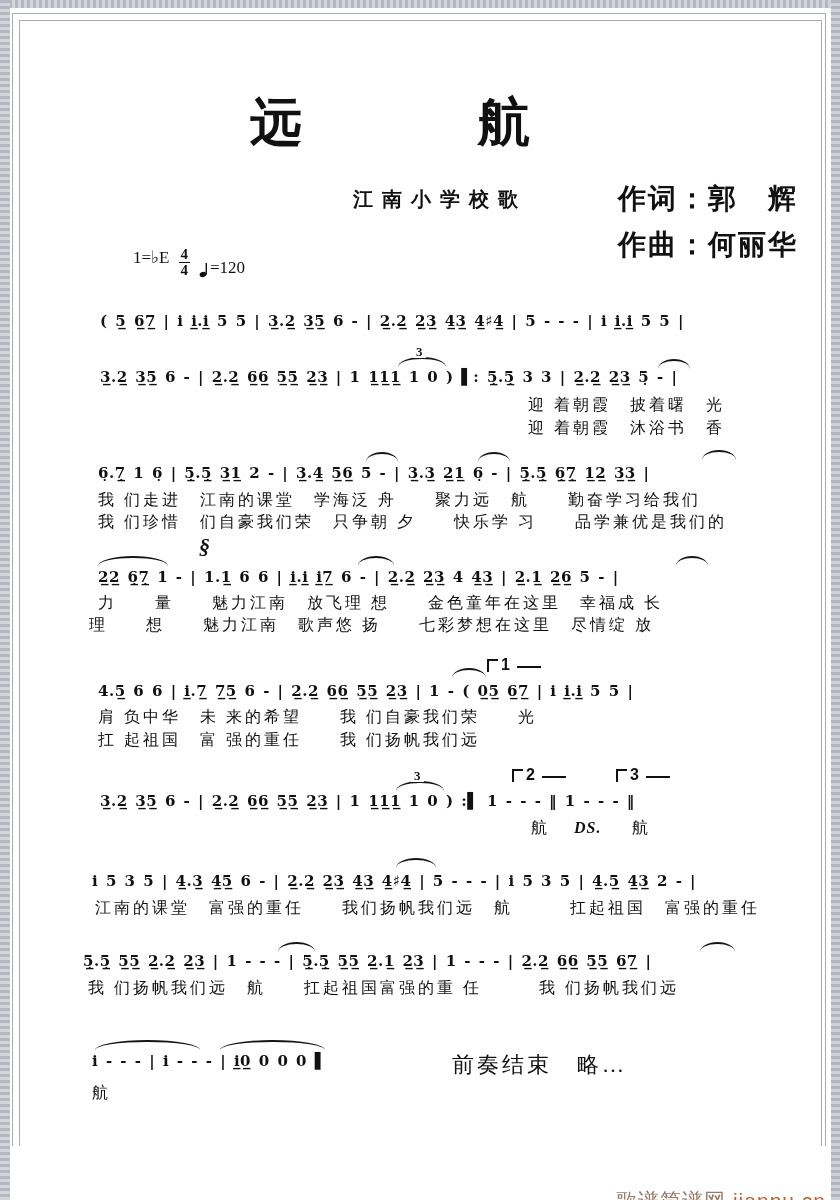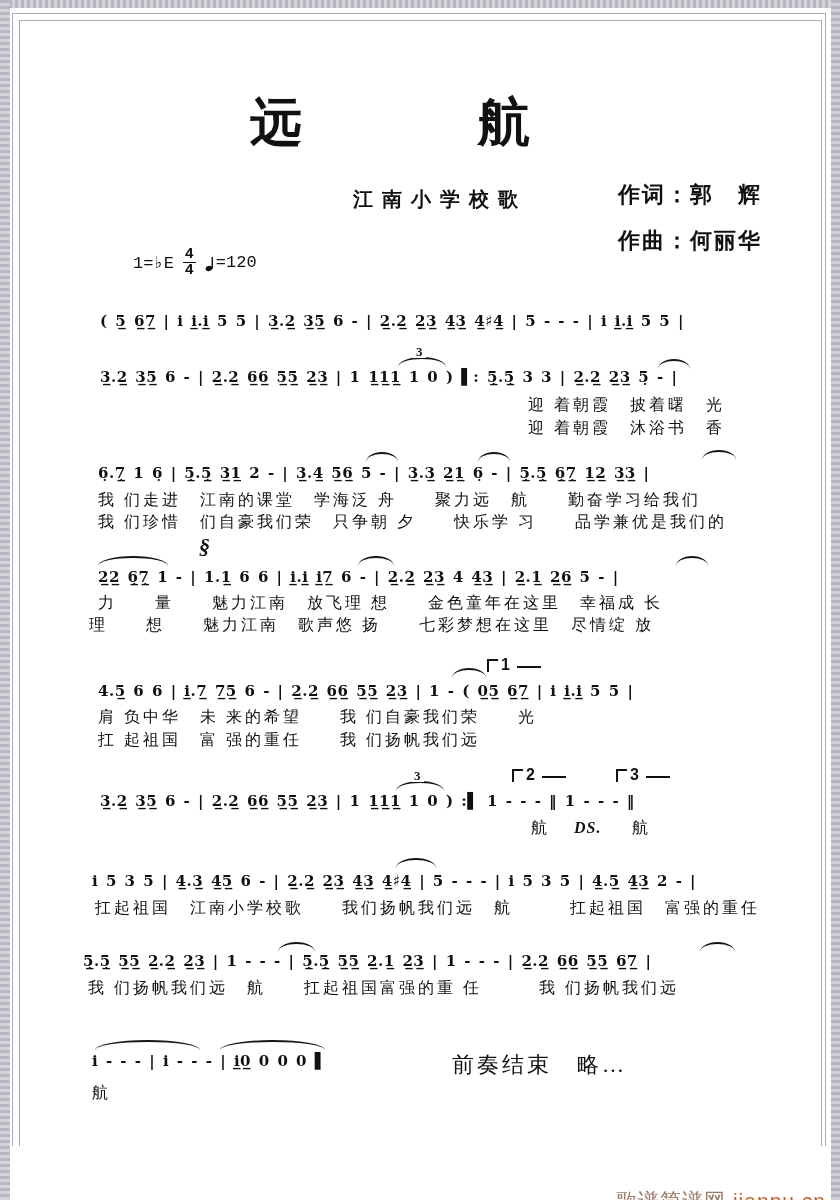--- a/index.html
+++ b/index.html
@@ -16,26 +16,26 @@
   .edge-left{left:0;top:0;width:10px;height:1200px;
     background:repeating-linear-gradient(0deg,#d4d4db 0 3px,#b7b7c3 3px 6px);}
   .edge-right{left:831px;top:0;width:9px;height:1200px;
     background:repeating-linear-gradient(0deg,#d0d0d8 0 3px,#b4b4c0 3px 6px);}
   .frame{border-left:1px solid #abaabd;border-top:1px solid #abaabd;border-right:1px solid #abaabd;}
   .frame-outer{left:12px;top:13px;width:812px;height:1132px;}
   .frame-inner{left:19px;top:20px;width:801px;height:1125px;}
 
   .song-title{left:250px;top:88px;font-size:52px;font-weight:700;letter-spacing:24px;white-space:pre;}
   .song-subtitle{left:327px;top:186px;font-size:20px;font-weight:700;letter-spacing:9px;white-space:pre;margin-left:26px;}
-  .credit{left:618px;font-size:22px;font-weight:700;letter-spacing:2px;white-space:pre;}
+  .credit{left:618px;font-size:28px;font-weight:700;letter-spacing:2px;white-space:pre;}
   .credit.lyr{top:180px;}
   .credit.cmp{top:226px;}
 
-  .keyrow{left:133px;top:247px;display:flex;align-items:center;gap:9px;
-    font-family:Liberation Mono, monospace;font-size:17px;}
+  .keyrow{left:133px;top:247px;display:flex;gap:9px;
+    font-family:Liberation Serif, serif;font-size:17px;}
   .timesig{display:inline-flex;flex-direction:column;align-items:center;line-height:1;
     font-weight:700;font-size:15px;}
   .timesig .tnum{padding:0 2px;}
   .timesig .tnum:first-child{border-bottom:1px solid #111;}
   .temporow{display:inline-flex;align-items:flex-end;gap:1px;}
 
   .m{font-family:"DejaVu Serif","DejaVu Sans",serif;font-size:15px;font-weight:700;
      letter-spacing:.5px;word-spacing:2px;white-space:pre;line-height:26px;}
   .ly{font-size:16px;letter-spacing:3px;white-space:pre;line-height:22px;}
   .ds{font-style:italic;font-weight:700;font-size:16px;letter-spacing:1px;}
@@ -98,21 +98,21 @@
 <div class="abs m" style="left:98px;top:678px">4.5̲ 6 6 | i̲.7̲ 7̲5̲ 6 - | 2̲.2̲ 6̲6̲ 5̲5̲ 2̲3̲ | 1 - ( 0̲5̲ 6̲7̲ | i i̲.i̲ 5 5 |</div>
 <div class="abs ly" style="left:98px;top:706px">肩 负中华　未 来的希望　　我 们自豪我们荣　　光</div>
 <div class="abs ly" style="left:98px;top:729px">扛 起祖国　富 强的重任　　我 们扬帆我们远</div>
 
 <div class="abs m" style="left:100px;top:788px">3̲.2̲ 3̲5̲ 6 - | 2̲.2̲ 6̲6̲ 5̲5̲ 2̲3̲ | 1 1̲1̲1̲ 1 0 ) :▌ 1 - - - ‖ 1 - - - ‖</div>
 <div class="abs ly" style="left:531px;top:817px">航</div>
 <div class="abs ly ds" style="left:574px;top:817px">DS.</div>
 <div class="abs ly" style="left:632px;top:817px">航</div>
 
 <div class="abs m" style="left:92px;top:868px">i 5 3 5 | 4̲.3̲ 4̲5̲ 6 - | 2̲.2̲ 2̲3̲ 4̲3̲ 4̲♯4̲ | 5 - - - | i 5 3 5 | 4̲.5̲ 4̲3̲ 2 - |</div>
-<div class="abs ly" style="left:95px;top:897px">扛起祖国　江南小学校歌　　我们扬帆我们远　航　　　扛起祖国　富强的重任</div>
+<div class="abs ly" style="left:95px;top:897px">江南的课堂　富强的重任　　我们扬帆我们远　航　　　扛起祖国　富强的重任</div>
 
 <div class="abs m" style="left:83px;top:948px">5̣̲.5̣̲ 5̲5̲ 2̲.2̲ 2̲3̲ | 1 - - - | 5̣̲.5̣̲ 5̲5̲ 2̲.1̲ 2̲3̲ | 1 - - - | 2̲.2̲ 6̲6̲ 5̲5̲ 6̲7̲ |</div>
 <div class="abs ly" style="left:88px;top:977px">我 们扬帆我们远　航　　扛起祖国富强的重 任　　　我 们扬帆我们远</div>
 
 <div class="abs m" style="left:92px;top:1048px">i - - - | i - - - | i̲0̲ 0 0 0 ▌</div>
 <div class="abs ly" style="left:92px;top:1082px">航</div>
 <div class="abs coda-note">前奏结束　略…</div>
 
 <div class="abs segno">§</div>
 

